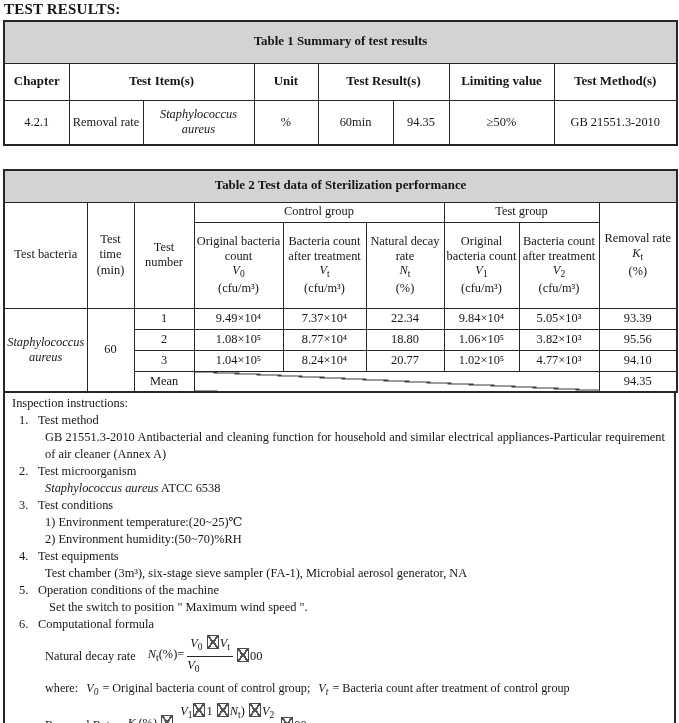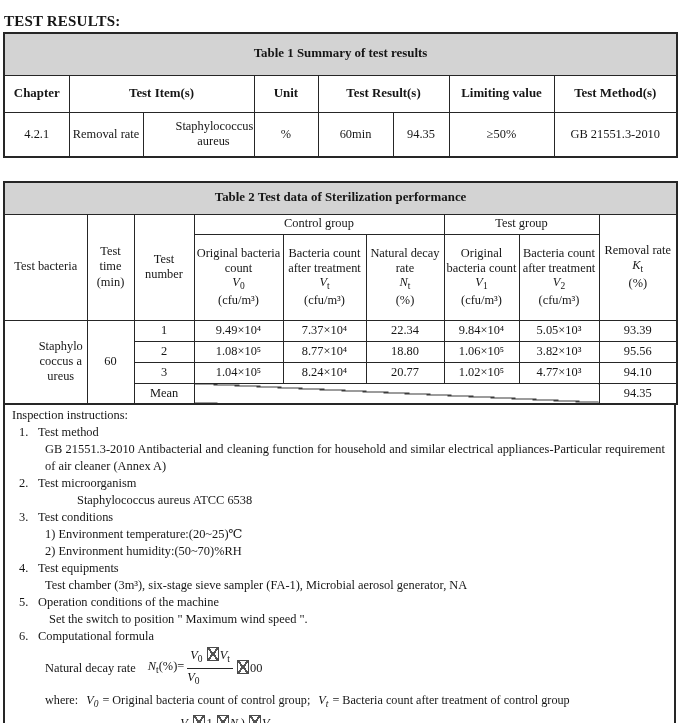--- a/index.html
+++ b/index.html
@@ -3,21 +3,21 @@
 <meta charset="utf-8">
 <style>
   html,body{margin:0;padding:0;background:#fff;}
   body{
     width:679px;height:723px;overflow:hidden;
     color:#161616;
     font-family:"Liberation Serif","DejaVu Serif",serif;
   }
   .page{padding:1px 0 0 3px;}
   h1.doc-title{
-    margin:12px 0 3px 1px;
+    margin:0 0 3px 1px;
     font-size:15px;line-height:16px;font-weight:bold;letter-spacing:.2px;
   }
   table{border-collapse:collapse;table-layout:fixed;border:2px solid #262626;}
   td{
     border:1px solid #262626;
     text-align:center;vertical-align:middle;
     font-size:12.4px;line-height:1.22;
     padding:1px 2px;overflow:hidden;
   }
   .ttl-row td{
@@ -27,21 +27,21 @@
   .t1 .hdr-row td{font-weight:bold;font-size:12.9px;margin-left:30px;}
   .t1 .r-title{height:42px;}
   .t1 .r-hdr{height:37px;}
   .t1 .r-data{height:45px;}
   .t2{width:673px;margin-top:23px;}
   .t2 .r-title{height:32px;}
   .t2 .r-group{height:20px;}
   .t2 .r-sub{height:86px;}
   .t2 .r-sub td{line-height:1.18;}
   .t2 .r-data{height:21px;}
-  .it{padding-left:32px;}
+  .it{font-style:italic;}
   .breakall{word-break:break-all;}
   .sym{font-style:italic;}
   sub{font-size:9.5px;}
   .diag{
     background:linear-gradient(to top right,
       transparent calc(50% - .6px), #3a3a3a calc(50% - .6px),
       #3a3a3a calc(50% + .6px), transparent calc(50% + .6px));
   }
   .instructions{
     width:673px;height:356px;box-sizing:border-box;

